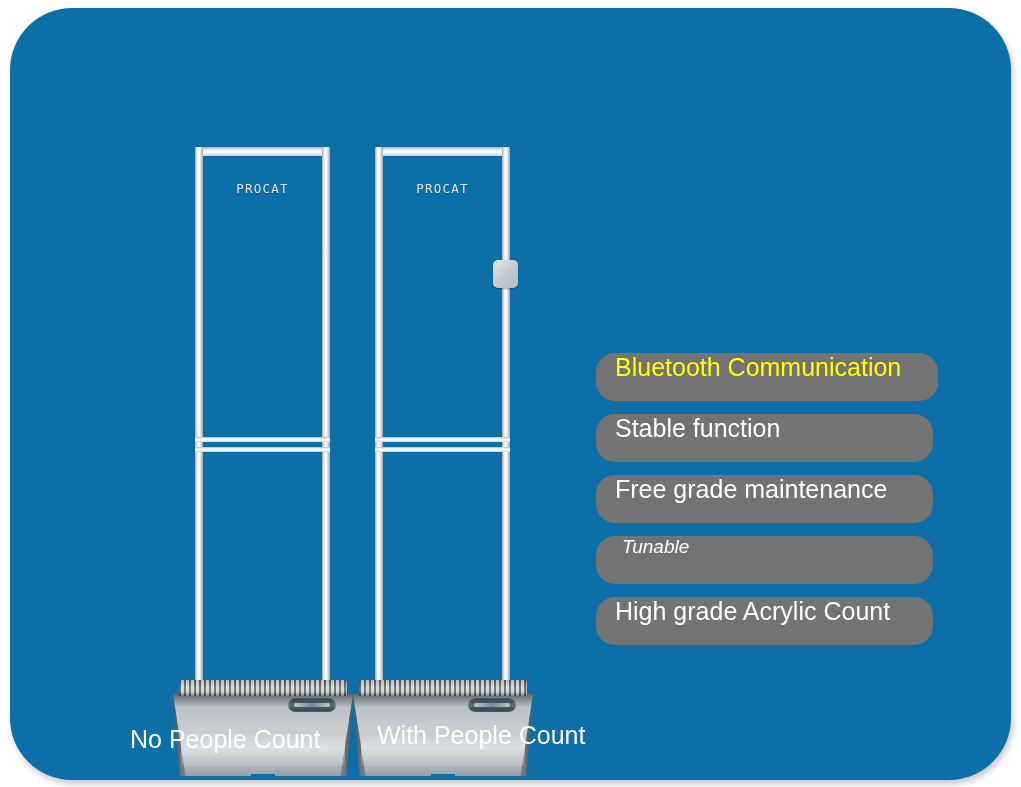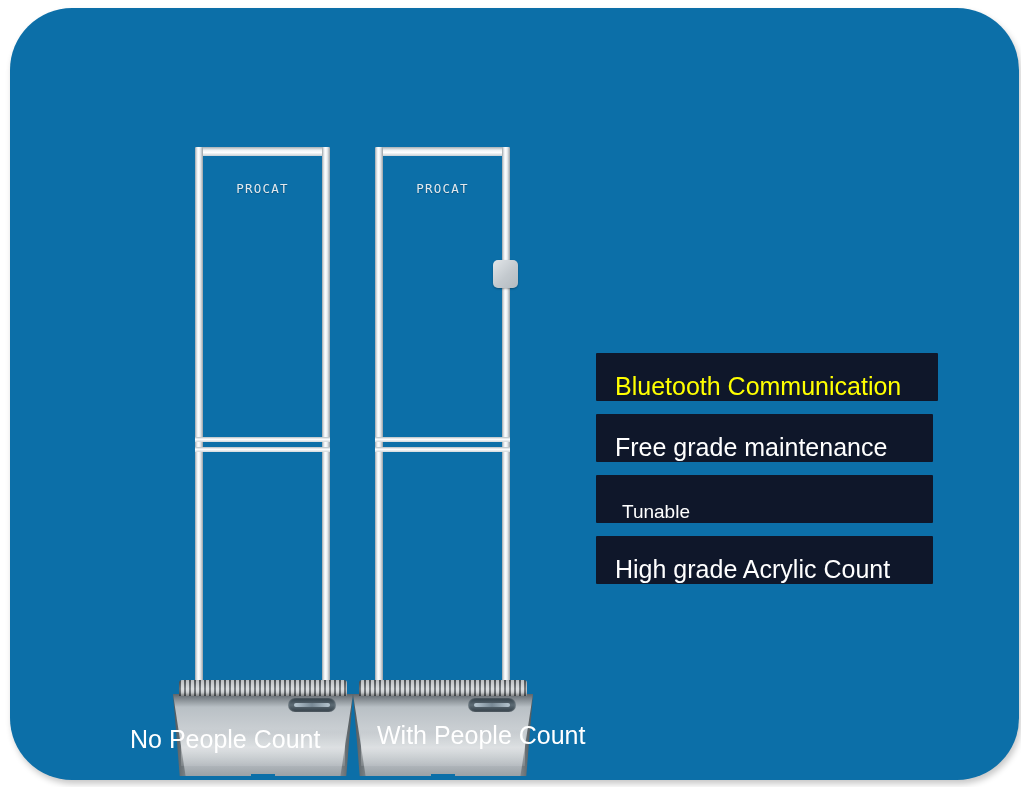--- a/index.html
+++ b/index.html
@@ -25,21 +25,20 @@
   .panel {
     position: absolute;
     left: 10px;
     top: 8px;
     width: 1001px;
     height: 772px;
     background: #0c6fa8;
     border-radius: 62px;
     box-shadow: 2px 4px 6px rgba(0,0,0,0.22);
     overflow: hidden;
-    padding-left: 8px;
   }
 
   
   .antenna {
     position: absolute;
     bottom: 0;
   }
   .antenna-left  { left: 185px; }
   .antenna-right { left: 365px; }
 
@@ -221,36 +220,37 @@
   
   .features {
     position: absolute;
     left: 586px;
     top: 345px;
   }
   .pill {
     position: relative;
     height: 48px;
     margin-bottom: 13px;
-    background: #0f172a;
-    border-radius: 1px;
+    background: #737373;
+    border-radius: 19px;
     display: flex;
-    align-items: flex-end;
+    align-items: flex-start;
     padding-left: 19px;
     box-sizing: border-box;
     color: #ffffff;
     font-size: 25px;
     white-space: nowrap;
   }
   .pill.w-wide   { width: 342px; }
   .pill.w-narrow { width: 337px; }
   .pill.accent   { color: #ffff00; }
   .pill-sub {
     font-size: 19px;
     margin-left: 7px;
+    font-style: italic;
   }
 </style>
 </head>
 <body>
 
 <div class="slide">
   <div class="panel">
 
     <div class="antenna antenna-left">
       <div class="frame-wrap">
@@ -294,20 +294,23 @@
     </div>
 
     <div class="caption caption-left">No People Count</div>
     <div class="caption caption-right">With People Count</div>
 
     <div class="features">
       <div class="pill w-wide accent">
         <span>Bluetooth Communication</span>
       </div>
       <div class="pill w-narrow">
+        <span>Stable function</span>
+      </div>
+      <div class="pill w-narrow">
         <span>Free grade maintenance</span>
       </div>
       <div class="pill w-narrow">
         <span class="pill-sub">Tunable</span>
       </div>
       <div class="pill w-narrow">
         <span>High grade Acrylic Count</span>
       </div>
     </div>
 

